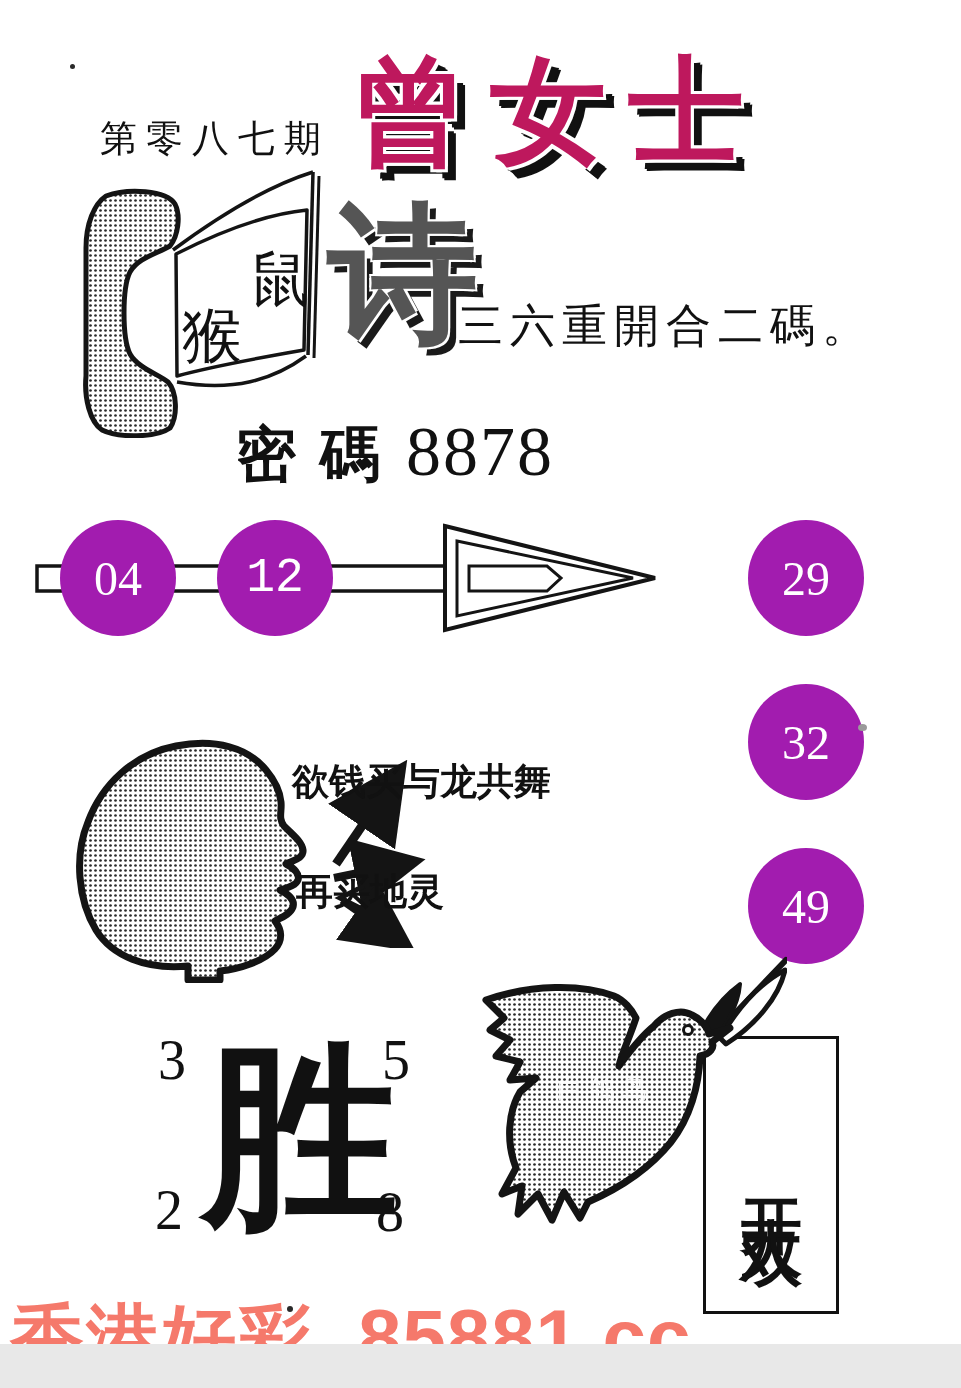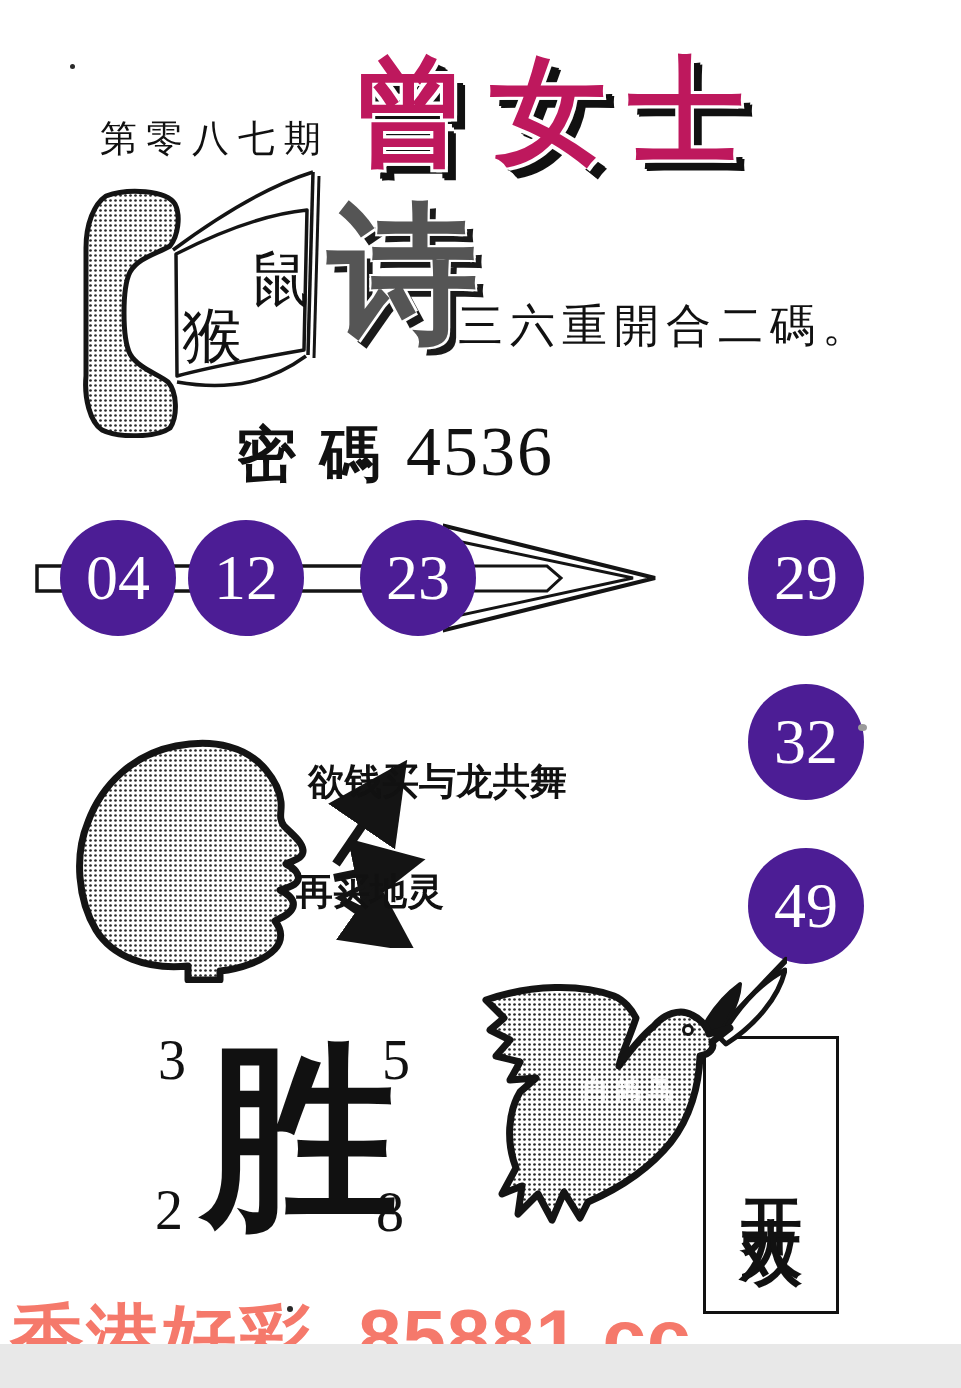--- a/index.html
+++ b/index.html
@@ -30,50 +30,50 @@
 
   .verse{font-size:45px;letter-spacing:7px;white-space:nowrap;}
   .verse1{left:458px;top:218px;}
   .verse2{left:458px;top:296px;}
 
   .password{left:236px;top:404px;display:flex;align-items:baseline;}
   .password .label{font-size:60px;font-weight:800;letter-spacing:24px;margin-top:11px;}
   .password .value{font-size:70px;letter-spacing:2px;margin-left:2px;}
 
   .num-circle{
-    width:116px;height:116px;border-radius:50%;background:#4c1d95;color:#fff;
+    width:116px;height:116px;border-radius:50%;background:#a21caf;color:#fff;
     display:flex;align-items:center;justify-content:center;
-    font-size:64px;font-family:"Liberation Serif",serif;
-  }
-  .n04{left:60px;top:520px;} .n12{left:188px;top:520px;} .n23{left:360px;top:520px;}
+    font-size:48px;font-family:"Liberation Serif",serif;
+  }
+  .n04{left:60px;top:520px;} .n12{left:217px;top:520px;font-family:Liberation Mono, monospace;} .n23{left:360px;top:520px;}
   .n29{left:748px;top:520px;} .n32{left:748px;top:684px;font-family:Liberation Serif, serif;} .n49{left:748px;top:848px;text-align:right;}
 
   .speech-line{font-size:37px;font-weight:600;white-space:nowrap;}
-  .speech1{left:308px;top:757px;}
+  .speech1{left:292px;top:757px;}
   .speech2{left:296px;top:824px;margin-top:43px;}
 
   .corner-num{font-size:56px;line-height:1;}
   .cn-tl{left:158px;top:1032px;} .cn-tr{left:382px;top:1032px;}
   .cn-bl{left:155px;top:1182px;} .cn-br{left:376px;top:1184px;}
 
   .big-char{left:202px;top:1040px;font-size:196px;font-weight:700;line-height:1;}
 
   .vbox{
     left:703px;top:1036px;width:130px;height:272px;border:3px solid #111;
     display:flex;align-items:center;justify-content:center;background:#fff;z-index:1;
   }
   .vbox span{
     writing-mode:vertical-rl;text-orientation:upright;
     font-size:62px;font-weight:700;letter-spacing:16px;line-height:1;
   }
 
   .dove-wrap{left:452px;top:942px;width:335px;height:305px;z-index:5;}
   .dove-label{
-    left:583px;top:1072px;z-index:6;color:rgba(255,255,255,0.85);
-    font-size:26px;font-weight:700;letter-spacing:6px;white-space:nowrap;
+    left:557px;top:1072px;z-index:6;color:rgba(255,255,255,0.85);
+    font-size:26px;font-weight:400;letter-spacing:6px;white-space:nowrap;
   }
 
   .footer{
     left:10px;top:1290px;display:flex;align-items:baseline;gap:44px;
     font-family:"Liberation Sans",sans-serif;font-weight:900;color:#F5796B;
     white-space:nowrap;
   }
   .footer .brand{font-size:74px;letter-spacing:2px;}
   .footer .domain{font-size:78px;letter-spacing:1px;}
 
@@ -115,37 +115,34 @@
   </svg>
   <div class="abs zodiac zodiac-1">鼠</div>
   <div class="abs zodiac zodiac-2">猴</div>
 
   <div class="abs poem-char">诗</div>
 
   <div class="abs verse verse2">三六重開合二碼。</div>
 
   <div class="abs password">
     <span class="label">密碼</span>
-    <span class="value">4536</span>
+    <span class="value">8878</span>
   </div>
 
   <svg class="abs" style="left:35px;top:516px;" width="630" height="124" viewBox="0 0 630 124">
     <rect x="2" y="50" width="505" height="25" fill="#ffffff" stroke="#141414" stroke-width="3.5"></rect>
     <polygon points="410,10 620,62 410,114" fill="#ffffff" stroke="#141414" stroke-width="4"></polygon>
     <polygon points="422,25 598,62 422,100" fill="#ffffff" stroke="#141414" stroke-width="3"></polygon>
     <polygon points="434,50 512,50 526,62 512,75 434,75" fill="#ffffff" stroke="#141414" stroke-width="3"></polygon>
   </svg>
   <div class="abs num-circle n04">
       <span>04</span>
     </div>
   <div class="abs num-circle n12">
       <span>12</span>
-    </div>
-  <div class="abs num-circle n23">
-      <span>23</span>
     </div>
 
   <div class="abs num-circle n29">
       <span>29</span>
     </div>
   <div class="abs num-circle n32">
       <span>32</span>
     </div>
   <div class="abs num-circle n49">
       <span>49</span>

